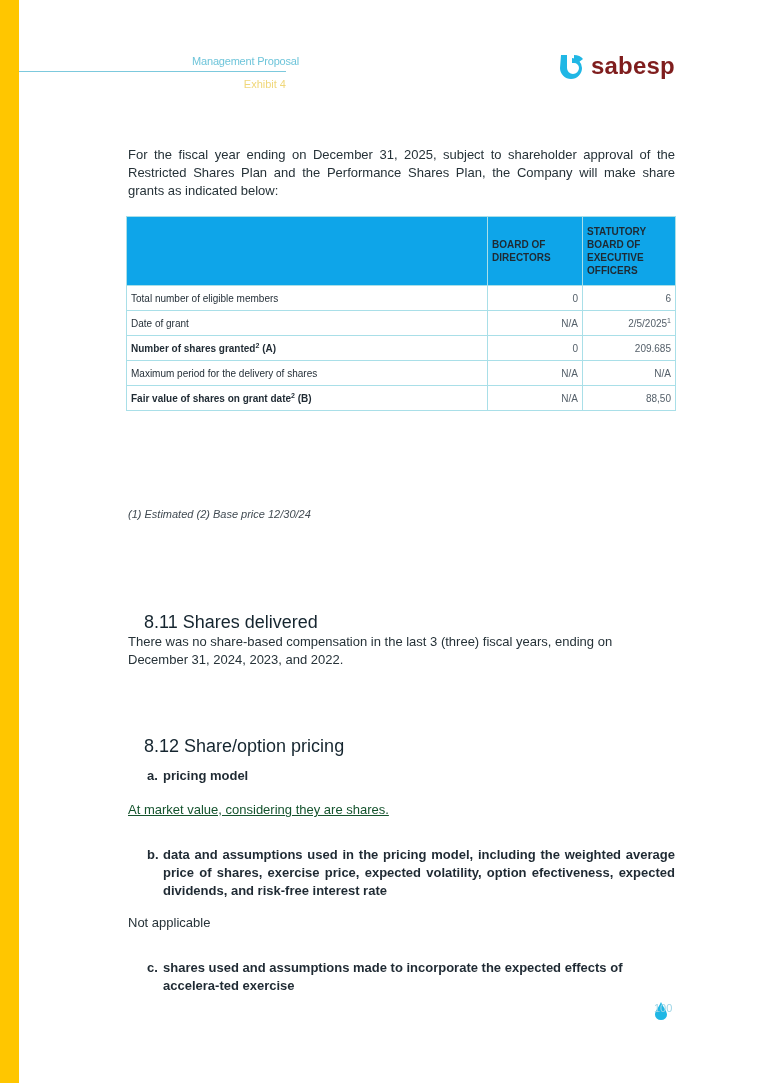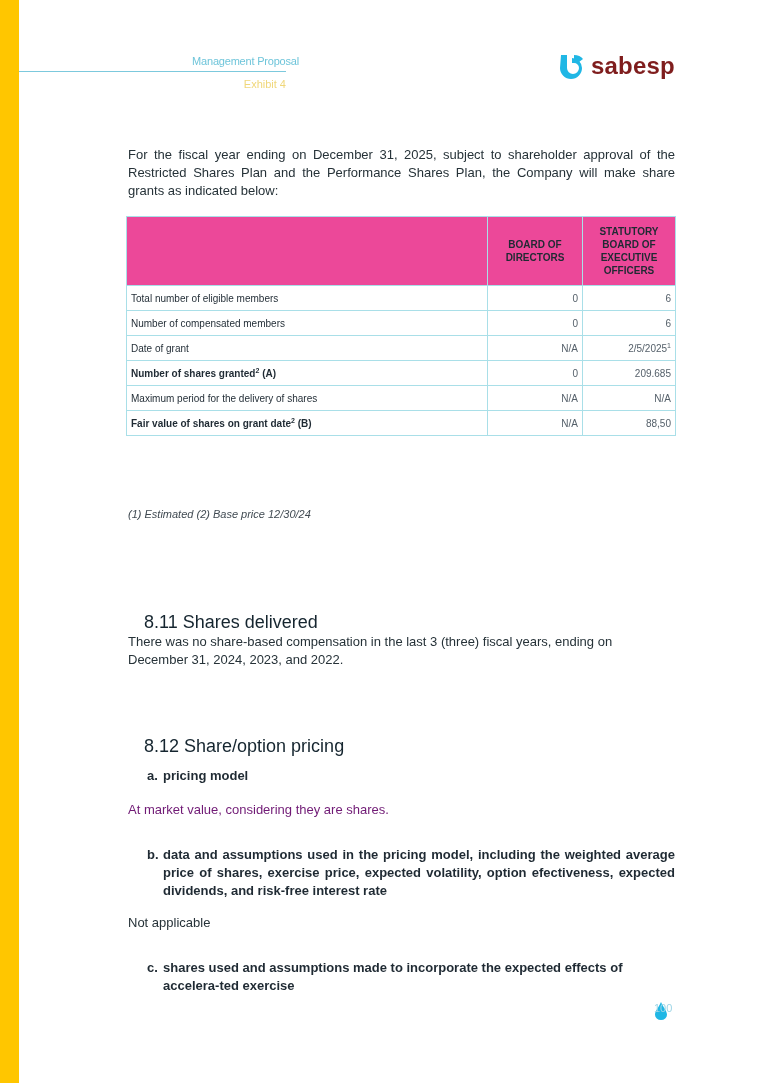--- a/index.html
+++ b/index.html
@@ -39,21 +39,21 @@
       text-align: justify;
     }
     table.grants {
       position: absolute; left: 126px; top: 216px; width: 550px;
       border-collapse: collapse; font-size: 10px; color: #1f2a33;
     }
     table.grants td, table.grants th {
       border: 1px solid #a9dfe8; padding: 0 4px;
     }
     table.grants thead th {
-      background: #ec4899; font-weight: bold; text-align: center;
+      background: #0ea5e9; font-weight: bold; text-align: left;
       vertical-align: middle; height: 68px; line-height: 13px; font-size: 10px;
     }
     table.grants thead th.label-col { width: 352px; }
     table.grants thead th.bod-col { width: 86px; }
     table.grants td { height: 24px; }
     table.grants td.val { text-align: right; color: #55606a; }
     table.grants td.bold { font-weight: bold; }
     table.grants tr.tall td { height: 34px; line-height: 13px; }
     sup { font-size: 7px; vertical-align: super; line-height: 0; }
     .footnote {
@@ -65,21 +65,21 @@
     .h811 { top: 596px; }
     .p811 { top: 633px; font-size: 13px; line-height: 18px; color: #263238; }
     .h812 { top: 720px; }
     .sub-item {
       position: absolute; left: 147px; width: 528px;
       font-size: 13px; line-height: 18px; font-weight: bold; color: #1f2a33;
     }
     .sub-item .marker { position: absolute; left: 0; }
     .sub-item .text { display: block; padding-left: 16px; }
     .sub-a { top: 767px; }
-    .p-a { top: 802px; font-size: 13px; color: #701a75; }
+    .p-a { top: 802px; font-size: 13px; color: #14532d; text-decoration: underline; }
     .sub-b { top: 846px; text-align: justify; }
     .p-b { top: 915px; font-size: 13px; color: #263238; }
     .sub-c { top: 959px; }
     .drop-icon { position: absolute; left: 655px; top: 1002px; width: 12px; height: 18px; }
     .page-num {
       position: absolute; left: 654px; top: 1002px; font-size: 11px; color: #9ed5e6;
     }
   </style>
 </head>
 <body>
@@ -104,25 +104,20 @@
   <thead>
     <tr>
       <th class="label-col"></th>
       <th class="bod-col">BOARD OF DIRECTORS</th>
       <th>STATUTORY BOARD OF EXECUTIVE OFFICERS</th>
     </tr>
   </thead>
   <tbody>
     <tr>
       <td><span>Total number of eligible members</span></td>
-      <td class="val">0</td>
-      <td class="val">6</td>
-    </tr>
-    <tr>
-      <td><span>Number of compensated members</span></td>
       <td class="val">0</td>
       <td class="val">6</td>
     </tr>
     <tr>
       <td><span>Date of grant</span></td>
       <td class="val">N/A</td>
       <td class="val"><span>2/5/2025</span><sup>1</sup></td>
     </tr>
     <tr>
       <td class="bold"><span>Number of shares granted</span><sup>2</sup><span> (A)</span></td>

